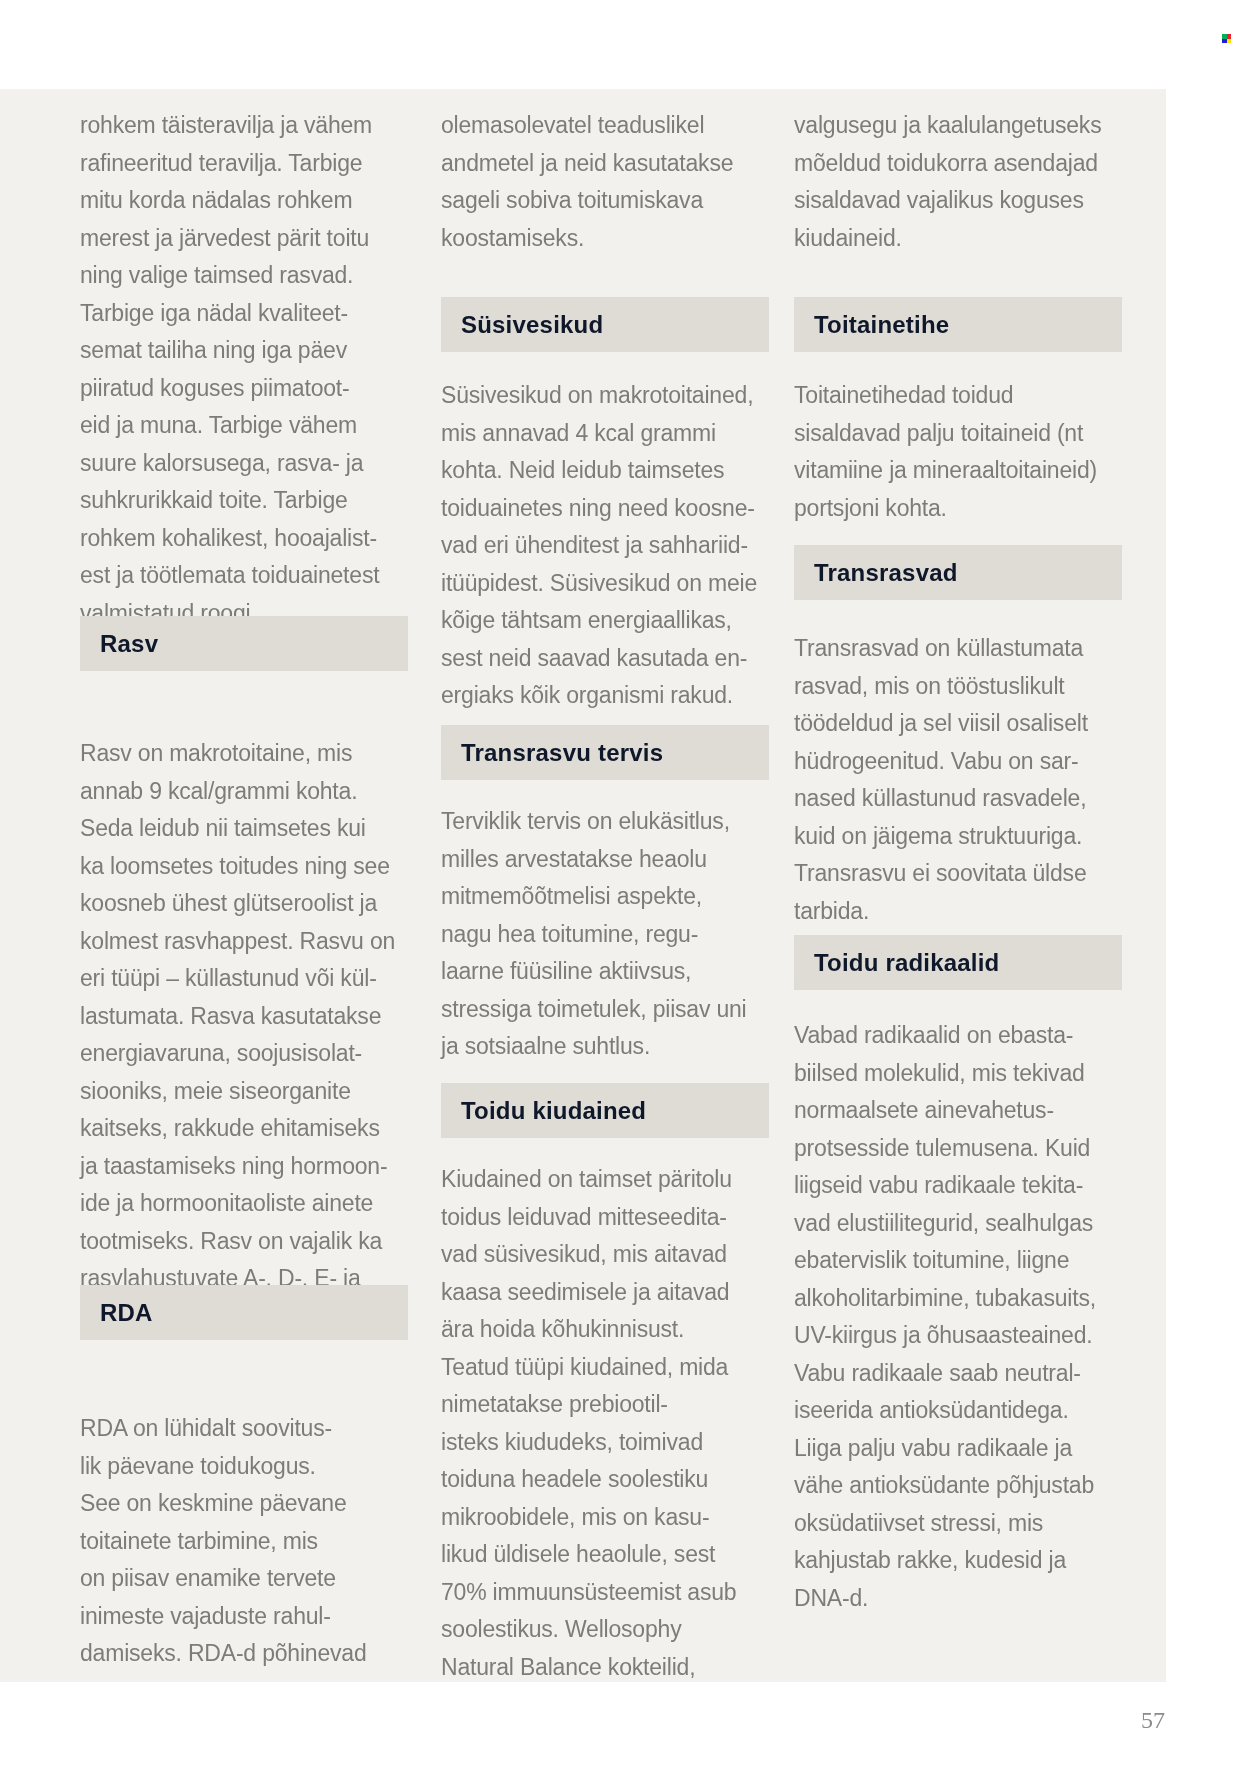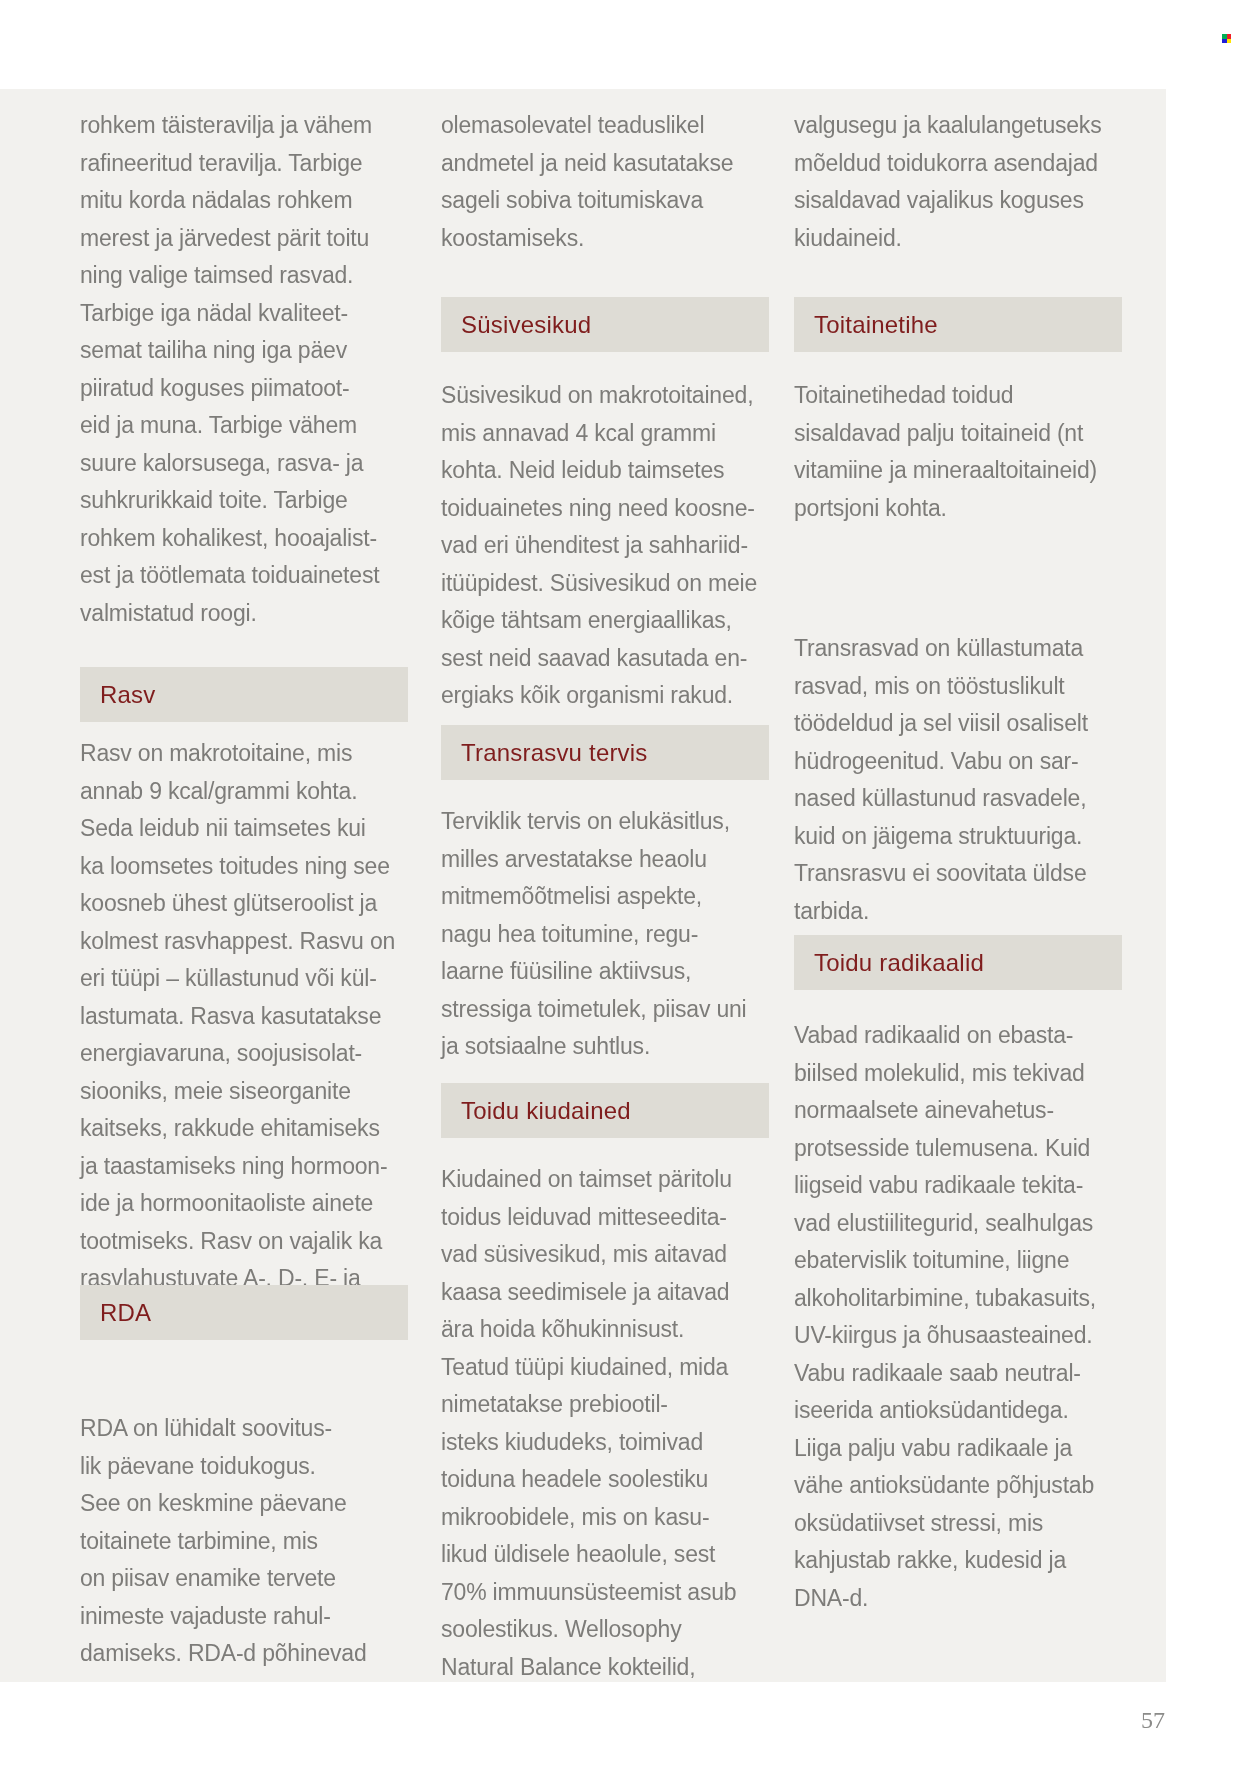--- a/index.html
+++ b/index.html
@@ -52,22 +52,22 @@
     left: 0; width: 100%;
     height: 55px;
     background: #dedcd5;
     display: flex;
     align-items: center;
     box-sizing: border-box;
     padding-left: 20px;
   }
   .hbox .htext {
     font-size: 24px;
-    font-weight: normal;
-    color: #7f1d1d;
+    font-weight: bold;
+    color: #0f172a;
     letter-spacing: 0.2px;
     white-space: pre;
   }
 
   .page-number {
     position: absolute;
     left: 1100px; top: 1707px;
     width: 65px;
     text-align: right;
     font-size: 24px;
@@ -97,21 +97,21 @@
 ning valige taimsed rasvad.
 Tarbige iga nädal kvaliteet-
 semat tailiha ning iga päev
 piiratud koguses piimatoot-
 eid ja muna. Tarbige vähem
 suure kalorsusega, rasva- ja
 suhkrurikkaid toite. Tarbige
 rohkem kohalikest, hooajalist-
 est ja töötlemata toiduainetest
 valmistatud roogi.</div>
-    <div class="hbox" style="top:667px">
+    <div class="hbox" style="top:616px">
       <span class="htext">Rasv</span>
     </div>
     <div class="para" style="top:735px">Rasv on makrotoitaine, mis
 annab 9 kcal/grammi kohta.
 Seda leidub nii taimsetes kui
 ka loomsetes toitudes ning see
 koosneb ühest glütseroolist ja
 kolmest rasvhappest. Rasvu on
 eri tüüpi – küllastunud või kül-
 lastumata. Rasva kasutatakse
@@ -186,20 +186,23 @@
 mõeldud toidukorra asendajad
 sisaldavad vajalikus koguses
 kiudaineid.</div>
     <div class="hbox" style="top:297px">
       <span class="htext">Toitainetihe</span>
     </div>
     <div class="para" style="top:377px">Toitainetihedad toidud
 sisaldavad palju toitaineid (nt
 vitamiine ja mineraaltoitaineid)
 portsjoni kohta.</div>
+    <div class="hbox" style="top:545px">
+      <span class="htext">Transrasvad</span>
+    </div>
     <div class="para" style="top:630px">Transrasvad on küllastumata
 rasvad, mis on tööstuslikult
 töödeldud ja sel viisil osaliselt
 hüdrogeenitud. Vabu on sar-
 nased küllastunud rasvadele,
 kuid on jäigema struktuuriga.
 Transrasvu ei soovitata üldse
 tarbida.</div>
     <div class="hbox" style="top:935px">
       <span class="htext">Toidu radikaalid</span>

